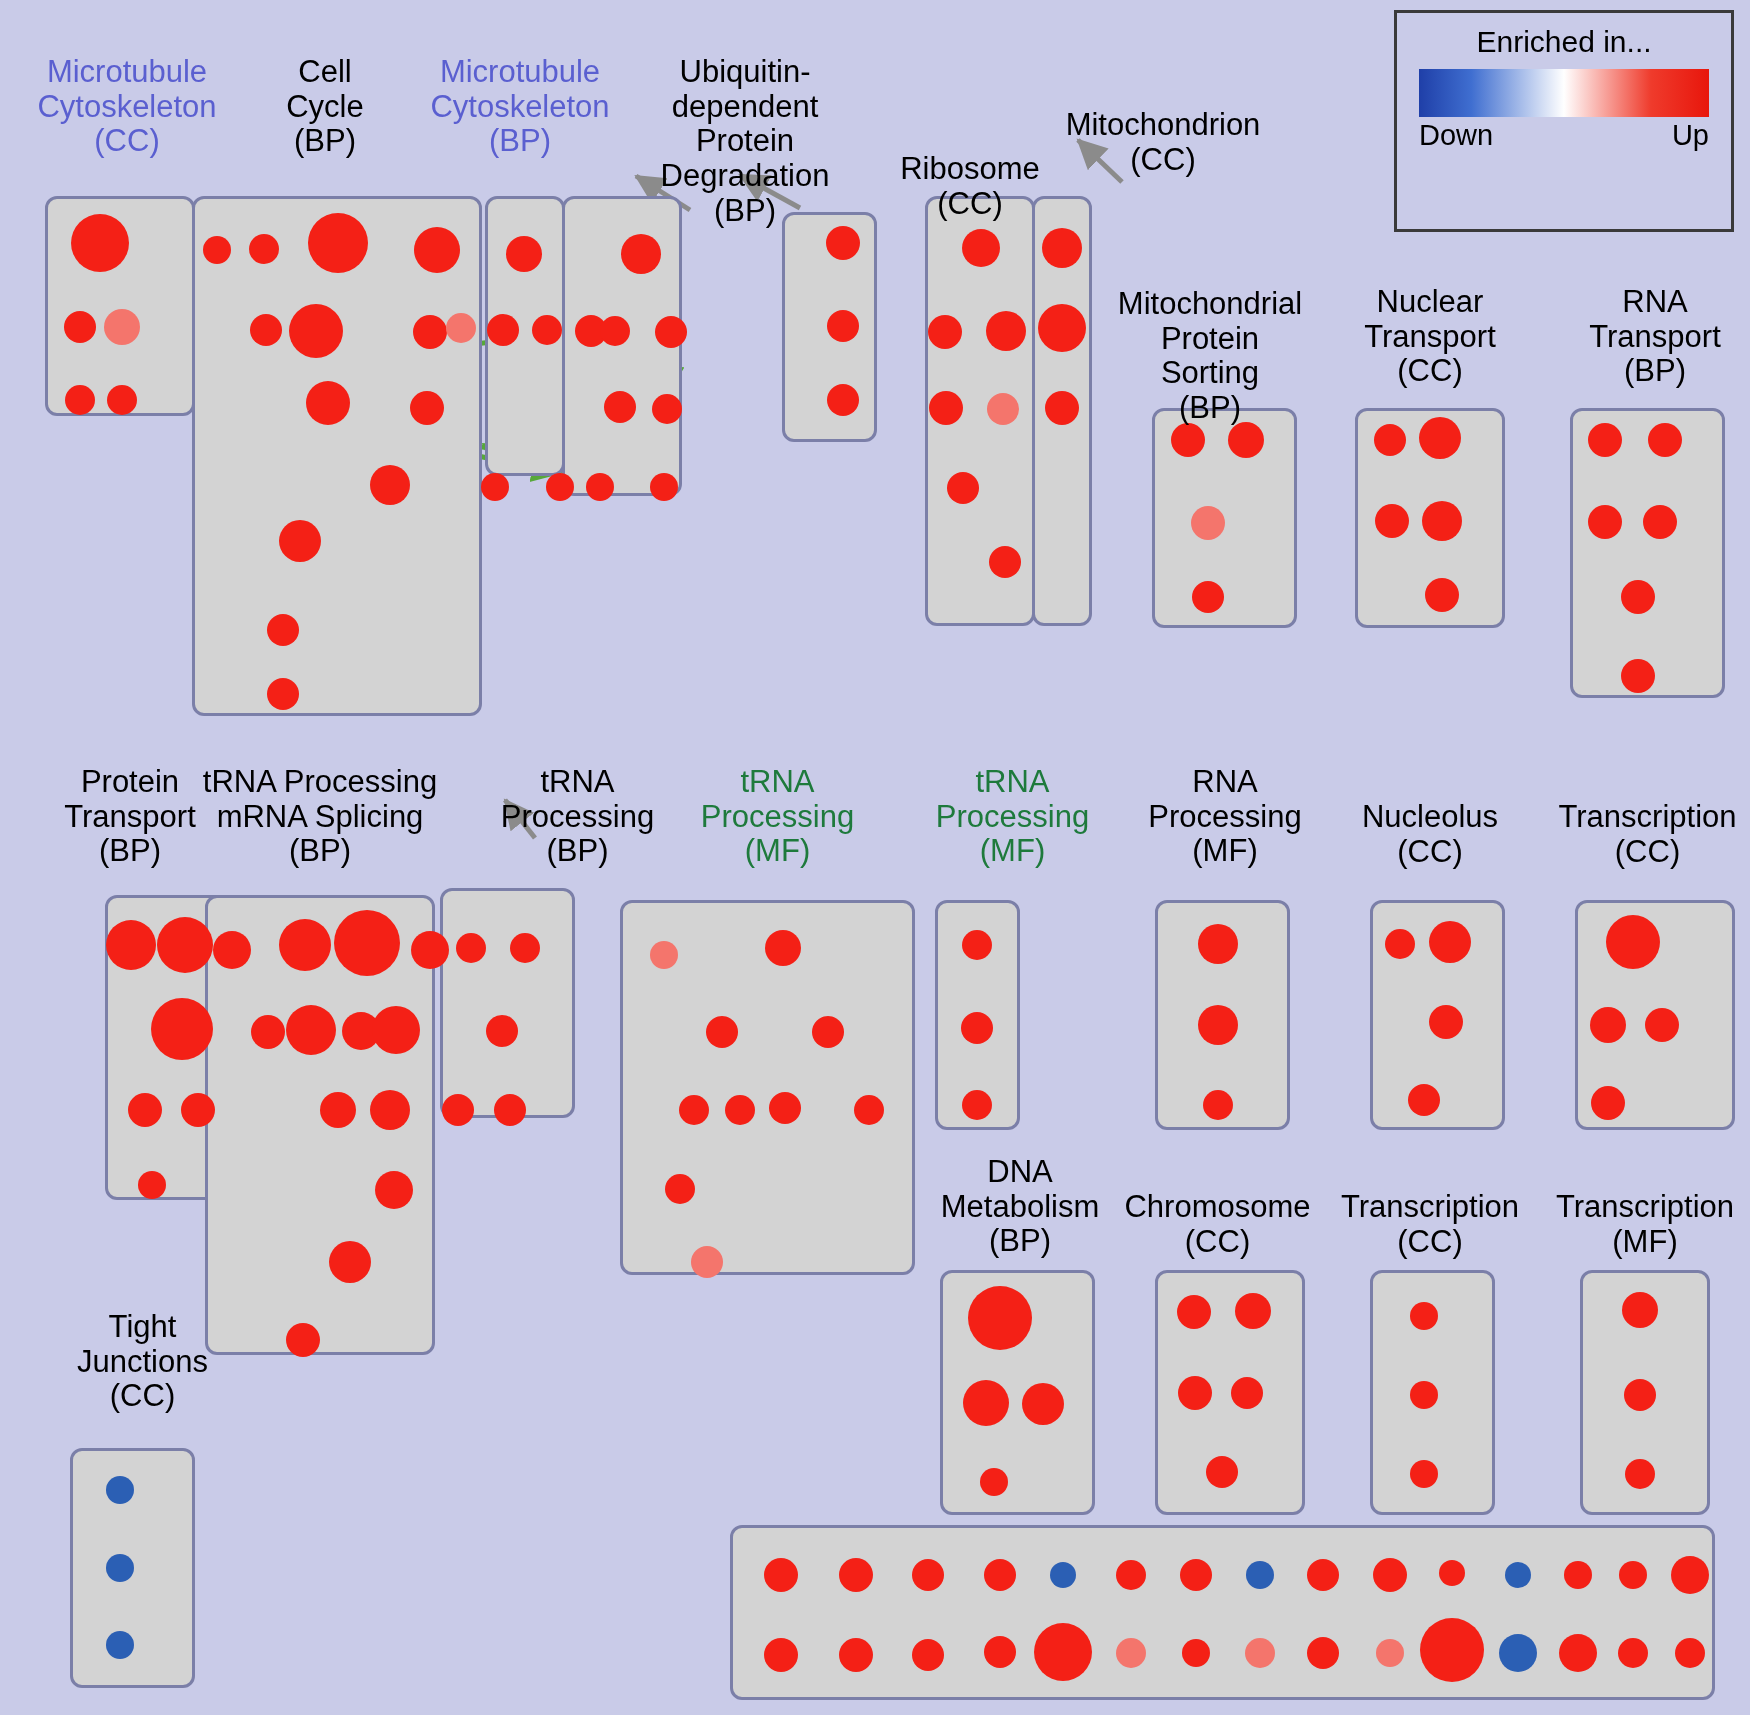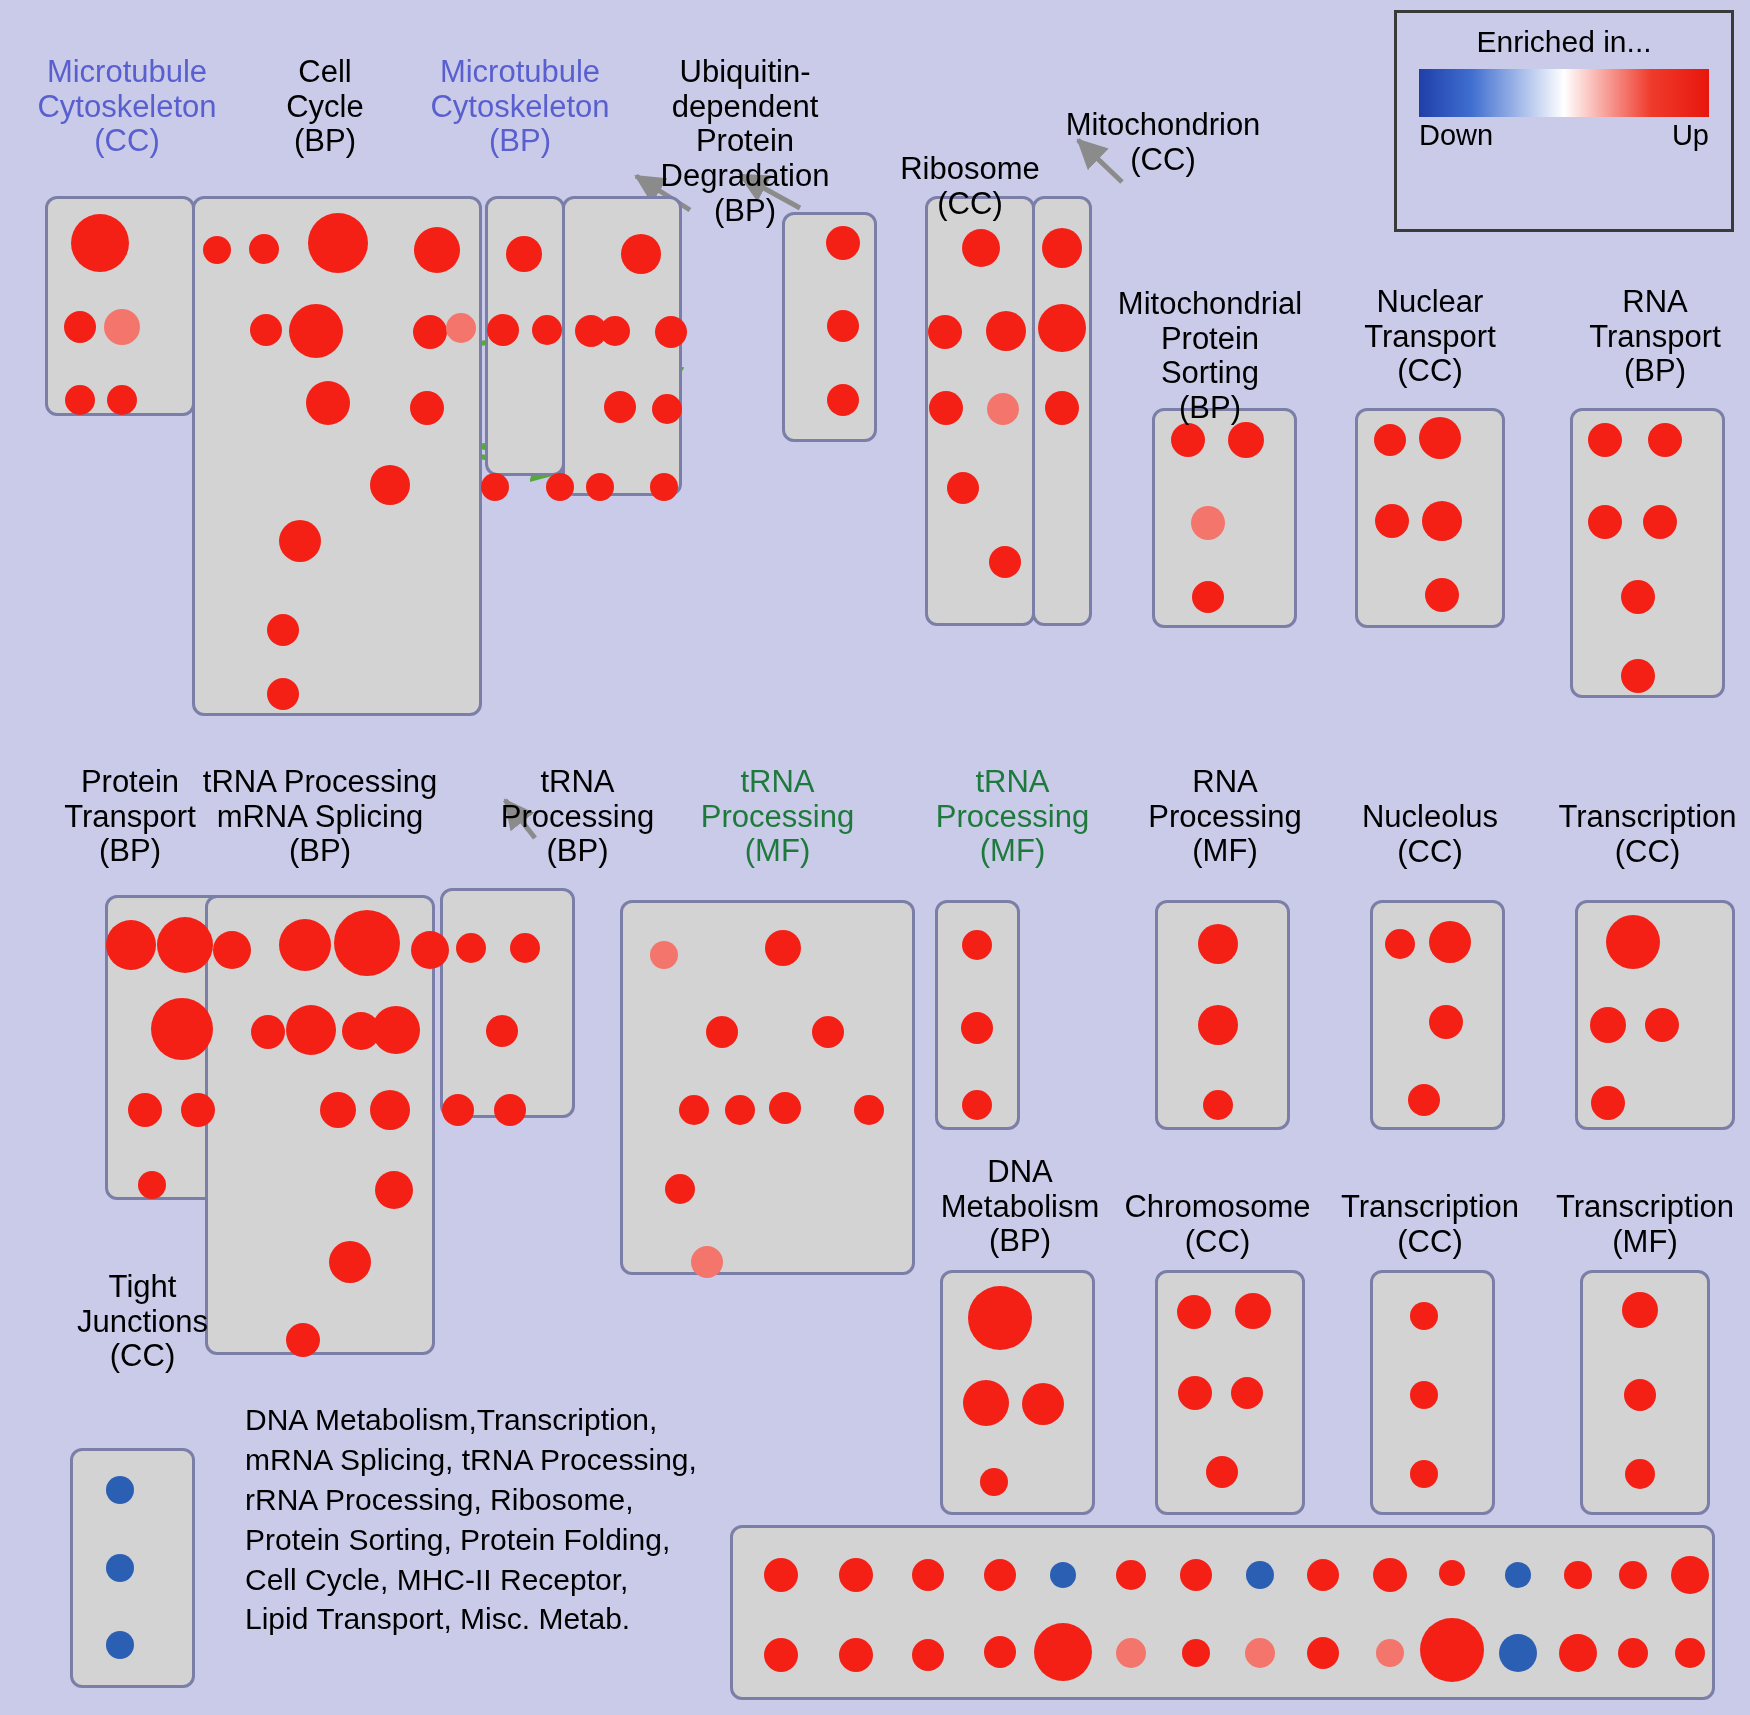--- a/index.html
+++ b/index.html
@@ -437,31 +437,25 @@
 (CC)</div>
       <div class="label" style="left: 920px; top: 1155px; width: 200px;">DNA
 Metabolism
 (BP)</div>
       <div class="label" style="left: 1110px; top: 1190px; width: 215px;">Chromosome
 (CC)</div>
       <div class="label" style="left: 1325px; top: 1190px; width: 210px;">Transcription
 (CC)</div>
       <div class="label" style="left: 1540px; top: 1190px; width: 210px;">Transcription
 (MF)</div>
-      <div class="label" style="left: 55px; top: 1270px; width: 175px;">Tight
+      <div class="label" style="left: 55px; top: 1310px; width: 175px;">Tight
 Junctions
 (CC)</div>
     </div>
 
-  <div class="blocktext" style="left:245px;top:1400px;width:520px;">DNA Metabolism,Transcription,
-mRNA Splicing, tRNA Processing,
-rRNA Processing, Ribosome,
-Protein Sorting, Protein Folding,
-Cell Cycle, MHC-II Receptor,
-Lipid Transport, Misc. Metab.</div>
 
   <div class="legend">
     <div class="lg-title">Enriched in...</div>
     <div class="bar"></div>
     <div class="ends">
       <span>Down</span>
       <span>Up</span>
     </div>
   </div>
 

